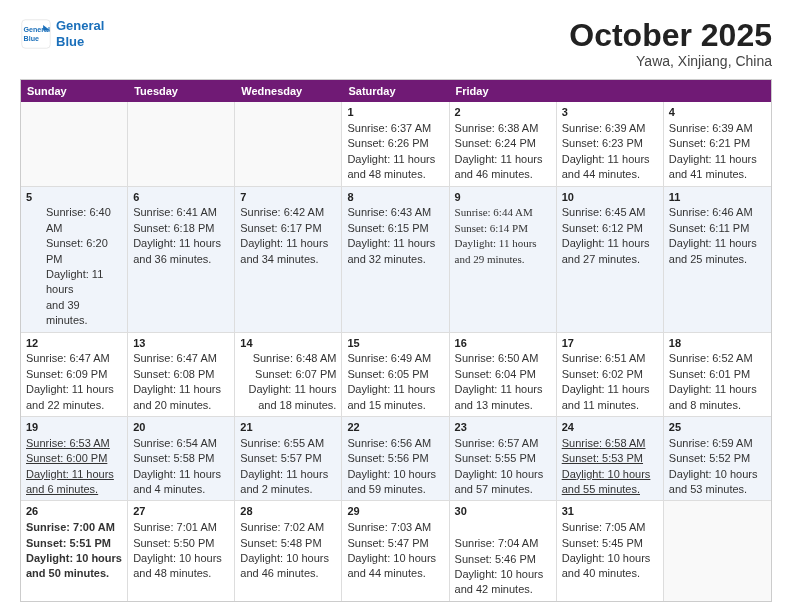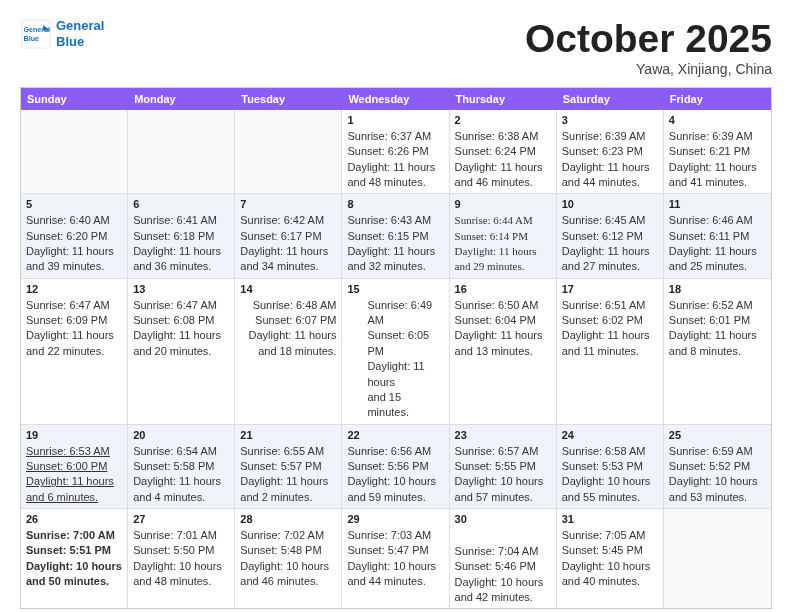--- a/index.html
+++ b/index.html
@@ -38,39 +38,39 @@
       color: #1a6fba;
     }
     .logo-icon {
       width: 32px;
       height: 32px;
     }
     .title-block {
       text-align: right;
     }
     .month-title {
-      font-size: 39px;
+      font-size: 32px;
       font-weight: bold;
       color: #222;
       line-height: 1.1;
     }
     .subtitle {
       font-size: 14px;
       color: #444;
     }
     .calendar {
       flex: 1;
       display: flex;
       flex-direction: column;
       border: 1px solid #ccc;
     }
     .cal-header {
       display: grid;
       grid-template-columns: repeat(7, 1fr);
-      background: #8b5cf6;
+      background: #701a75;
     }
     .cal-header-cell {
       color: #fff;
       font-size: 11px;
       font-weight: bold;
       padding: 5px 6px;
       text-align: left;
     }
     .cal-body {
       flex: 1;
@@ -135,24 +135,22 @@
     </div>
     <div class="title-block">
       <div class="month-title">October 2025</div>
       <div class="subtitle">Yawa, Xinjiang, China</div>
     </div>
   </div>
 
   <div class="calendar">
     <div class="cal-header">
       <div class="cal-header-cell">Sunday</div>
-      <div class="cal-header-cell">Monday</div>
       <div class="cal-header-cell">Tuesday</div>
       <div class="cal-header-cell">Wednesday</div>
-      <div class="cal-header-cell">Thursday</div>
       <div class="cal-header-cell">Saturday</div>
       <div class="cal-header-cell">Friday</div>
     </div>
     <div class="cal-body" id="cal-body">
     <div class="cal-row">
           <div class="cal-cell empty"></div>
           <div class="cal-cell empty"></div>
           <div class="cal-cell empty"></div>
           <div class="cal-cell">
             <span class="day-num">1</span>
@@ -179,21 +177,21 @@
             <span class="day-num">4</span>
             <div class="cell-text" style="white-space: pre-line;">Sunrise: 6:39 AM
 Sunset: 6:21 PM
 Daylight: 11 hours
 and 41 minutes.</div>
           </div>
         </div>
         <div class="cal-row">
           <div class="cal-cell shaded">
             <span class="day-num">5</span>
-            <div class="cell-text" style="white-space: pre-line;">Sunrise: 6:40 AM
+            <div class="cell-text" style="white-space: pre-line; margin-left: 20px;">Sunrise: 6:40 AM
 Sunset: 6:20 PM
 Daylight: 11 hours
 and 39 minutes.</div>
           </div>
           <div class="cal-cell shaded">
             <span class="day-num">6</span>
             <div class="cell-text" style="white-space: pre-line;">Sunrise: 6:41 AM
 Sunset: 6:18 PM
 Daylight: 11 hours
 and 36 minutes.</div>
@@ -251,21 +249,21 @@
           </div>
           <div class="cal-cell">
             <span class="day-num">14</span>
             <div class="cell-text" style="white-space: pre-line; text-align: right;">Sunrise: 6:48 AM
 Sunset: 6:07 PM
 Daylight: 11 hours
 and 18 minutes.</div>
           </div>
           <div class="cal-cell">
             <span class="day-num">15</span>
-            <div class="cell-text" style="white-space: pre-line; margin-left: 20px;">Sunrise: 6:49 AM
+            <div class="cell-text" style="white-space: pre-line;">Sunrise: 6:49 AM
 Sunset: 6:05 PM
 Daylight: 11 hours
 and 15 minutes.</div>
           </div>
           <div class="cal-cell">
             <span class="day-num">16</span>
             <div class="cell-text" style="white-space: pre-line;">Sunrise: 6:50 AM
 Sunset: 6:04 PM
 Daylight: 11 hours
 and 13 minutes.</div>
@@ -316,21 +314,21 @@
           </div>
           <div class="cal-cell shaded">
             <span class="day-num">23</span>
             <div class="cell-text" style="white-space: pre-line;">Sunrise: 6:57 AM
 Sunset: 5:55 PM
 Daylight: 10 hours
 and 57 minutes.</div>
           </div>
           <div class="cal-cell shaded">
             <span class="day-num">24</span>
-            <div class="cell-text" style="white-space: pre-line;">Sunrise: 6:58 AM
+            <div class="cell-text" style="white-space: pre-line; text-decoration: underline;">Sunrise: 6:58 AM
 Sunset: 5:53 PM
 Daylight: 10 hours
 and 55 minutes.</div>
           </div>
           <div class="cal-cell shaded">
             <span class="day-num">25</span>
             <div class="cell-text" style="white-space: pre-line;">Sunrise: 6:59 AM
 Sunset: 5:52 PM
 Daylight: 10 hours
 and 53 minutes.</div>

